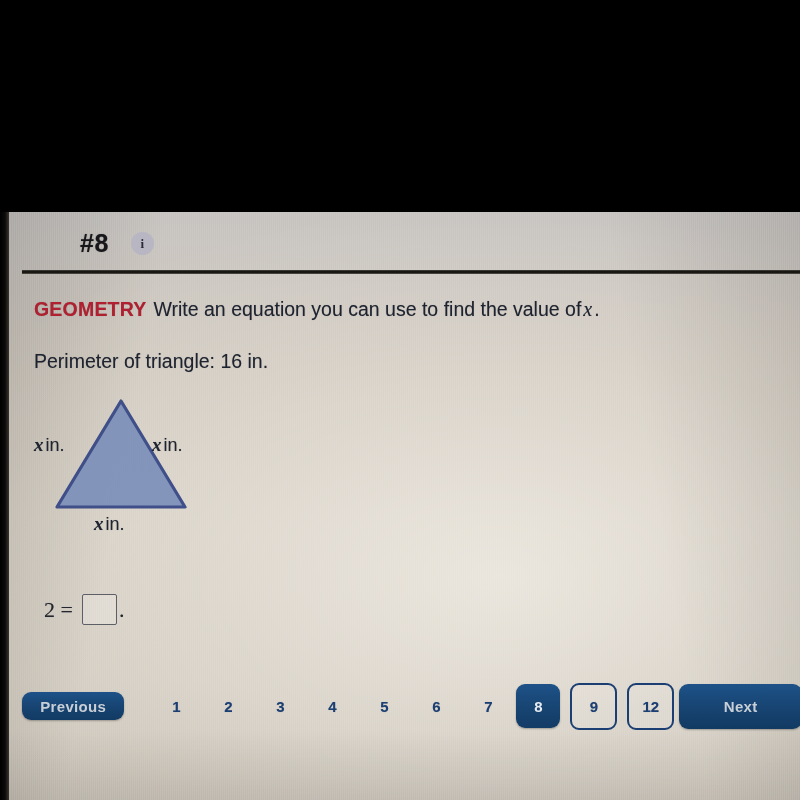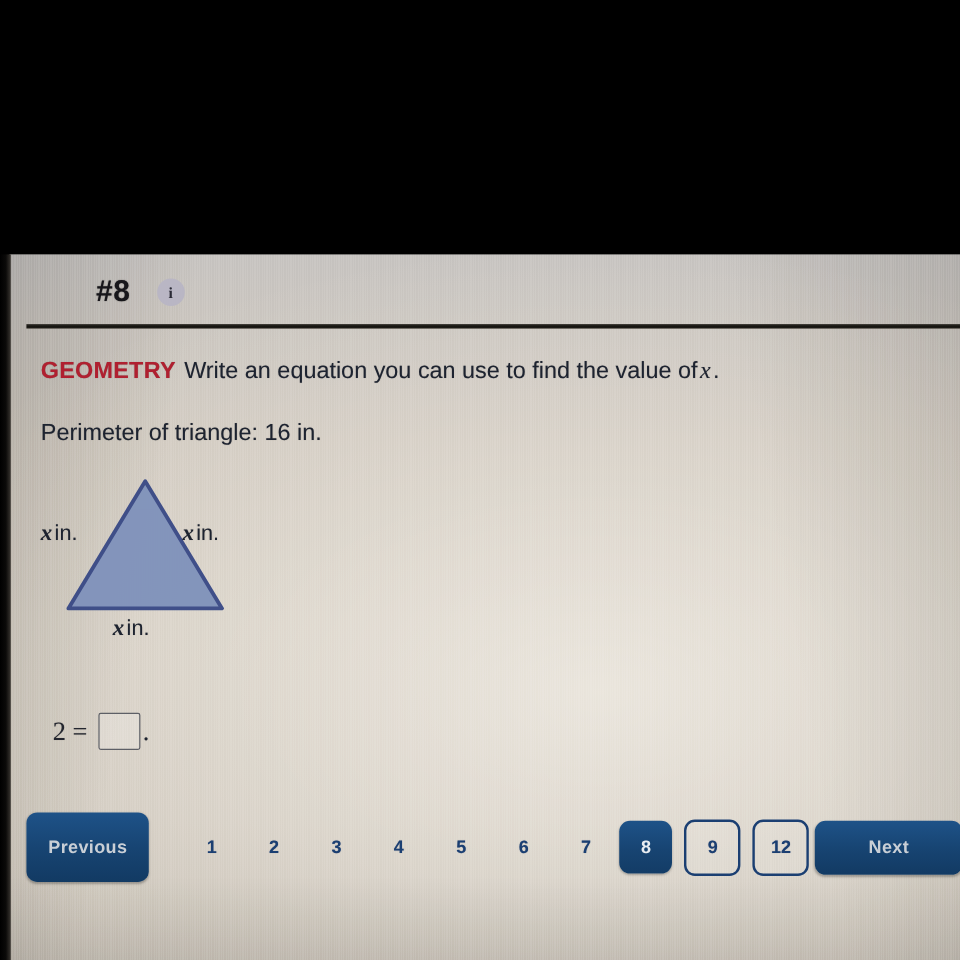--- a/index.html
+++ b/index.html
@@ -198,21 +198,21 @@
     color: #c9cfd6;
     font-size: 15px;
     font-weight: bold;
     border-radius: 9px;
     display: flex;
     align-items: center;
     justify-content: center;
     letter-spacing: 0.3px;
     box-shadow: 0 1px 2px rgba(0,0,0,0.28);
   }
-  #btn-previous { width: 116px; height: 58px; }
+  #btn-previous { width: 116px; height: 28px; }
   #btn-next     { width: 139px; height: 45px; margin-left: auto; }
 
   .page-num {
     font-size: 15px;
     font-weight: bold;
     color: #1b3f72;
     text-align: center;
     text-shadow: 0 0 0.8px rgba(20,40,90,0.35);
   }
   #page-list {

